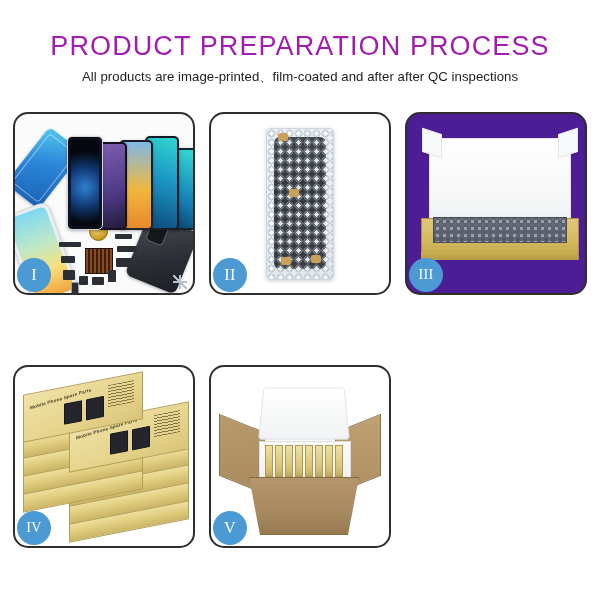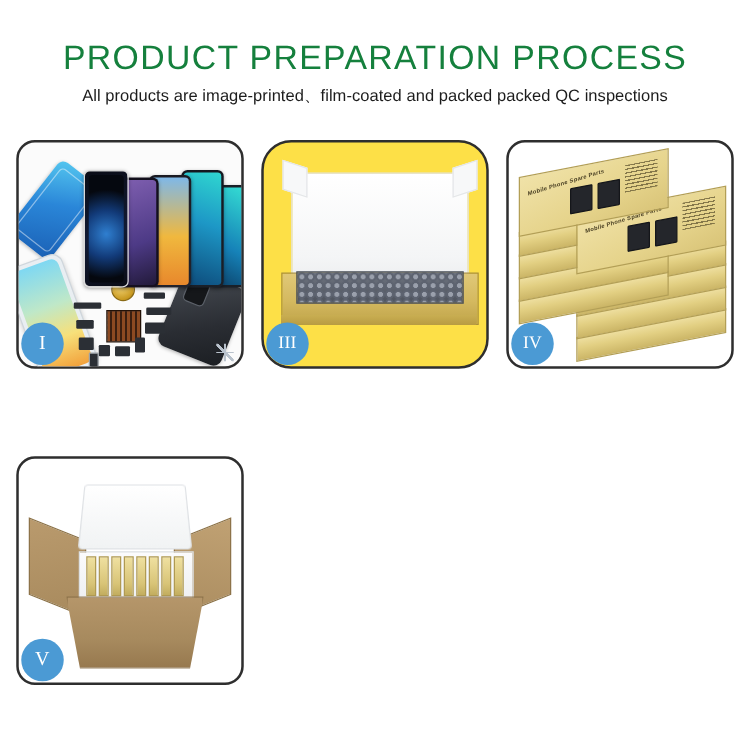--- a/index.html
+++ b/index.html
@@ -19,21 +19,21 @@
   .header {
     width: 600px;
     padding-top: 30px;
     text-align: center;
   }
   .title {
     font-family: "Liberation Sans", sans-serif;
     font-size: 27px;
     font-weight: 400;
     letter-spacing: 1.1px;
-    color: #15803d;
+    color: #a21caf;
     line-height: 32px;
     margin: 0;
     white-space: nowrap;
   }
   .subtitle {
     font-family: "Liberation Sans", sans-serif;
     font-size: 13.2px;
     font-weight: 400;
     color: #1c1c1c;
     line-height: 18px;
@@ -219,21 +219,21 @@
     background:
       radial-gradient(circle at 50% 50%, rgba(255,255,255,.85) 0 2.2px, rgba(176,188,198,.42) 2.2px 4px, transparent 4.2px) 0 0/9px 9px;
   }
   .tab-gold{ position:absolute; width:10px; height:8px; background:#c9a15a; border-radius:2px; z-index:3;}
   .tg1{ left:11px; top:4px; }
   .tg2{ left:22px; top:60px; }
   .tg3{ left:14px; bottom:14px; }
   .tg4{ right:12px; bottom:16px; }
 
   
-  .p3 { background:#fde047;border-radius:24px; }
+  .p3 { background:#4c1d95; }
   .box3-lid {
     position:absolute; left:22px; top:24px; width:140px; height:96px;
     background: linear-gradient(180deg,#ffffff 0%,#f4f5f6 70%,#e8eaec 100%);
     border:1px solid #e2e4e6;
     border-radius: 2px;
   }
   .box3-lid::before{
     content:""; position:absolute; left:-8px; top:-8px; width:18px; height:22px;
     background:#f7f8f9; border:1px solid #e4e6e8; transform: skewY(18deg);
   }
@@ -372,21 +372,21 @@
   .c6-tape2{
     position:absolute; left:38px; top:132px; width:12px; height:14px;
     background:#a78a60; border:1px solid #8b7148;
   }
 </style>
 </head>
 <body>
 
 <div class="header">
   <h1 class="title">PRODUCT PREPARATION PROCESS</h1>
-  <p class="subtitle">All products are image-printed、film-coated and packed packed QC inspections</p>
+  <p class="subtitle">All products are image-printed、film-coated and after after QC inspections</p>
 </div>
 
 <div class="grid">
 
   <div class="panel p1">
     <div class="stage">
       <div class="blue-film"></div>
       <div class="fan">
         <div class="ph ph1"></div>
         <div class="ph ph2"></div>
@@ -408,20 +408,33 @@
         <i class="flex7"></i>
         <i class="flex8"></i>
         <i class="flex9"></i>
         <i class="flex10"></i>
       </div>
       <div class="spark"></div>
     </div>
     <div class="badge">I</div>
   </div>
 
+  <div class="panel p2">
+    <div class="stage">
+      <div class="bubble-pack">
+        <div class="bubble-inner"></div>
+        <div class="tab-gold tg1"></div>
+        <div class="tab-gold tg2"></div>
+        <div class="tab-gold tg3"></div>
+        <div class="tab-gold tg4"></div>
+        <div class="bubble-overlay"></div>
+      </div>
+    </div>
+    <div class="badge">II</div>
+  </div>
 
   <div class="panel p3">
     <div class="stage">
       <div class="box3-lid"></div>
       <div class="box3-body"></div>
       <div class="box3-foam"></div>
       <div class="box3-front-fold"></div>
     </div>
     <div class="badge wide">III</div>
   </div>

